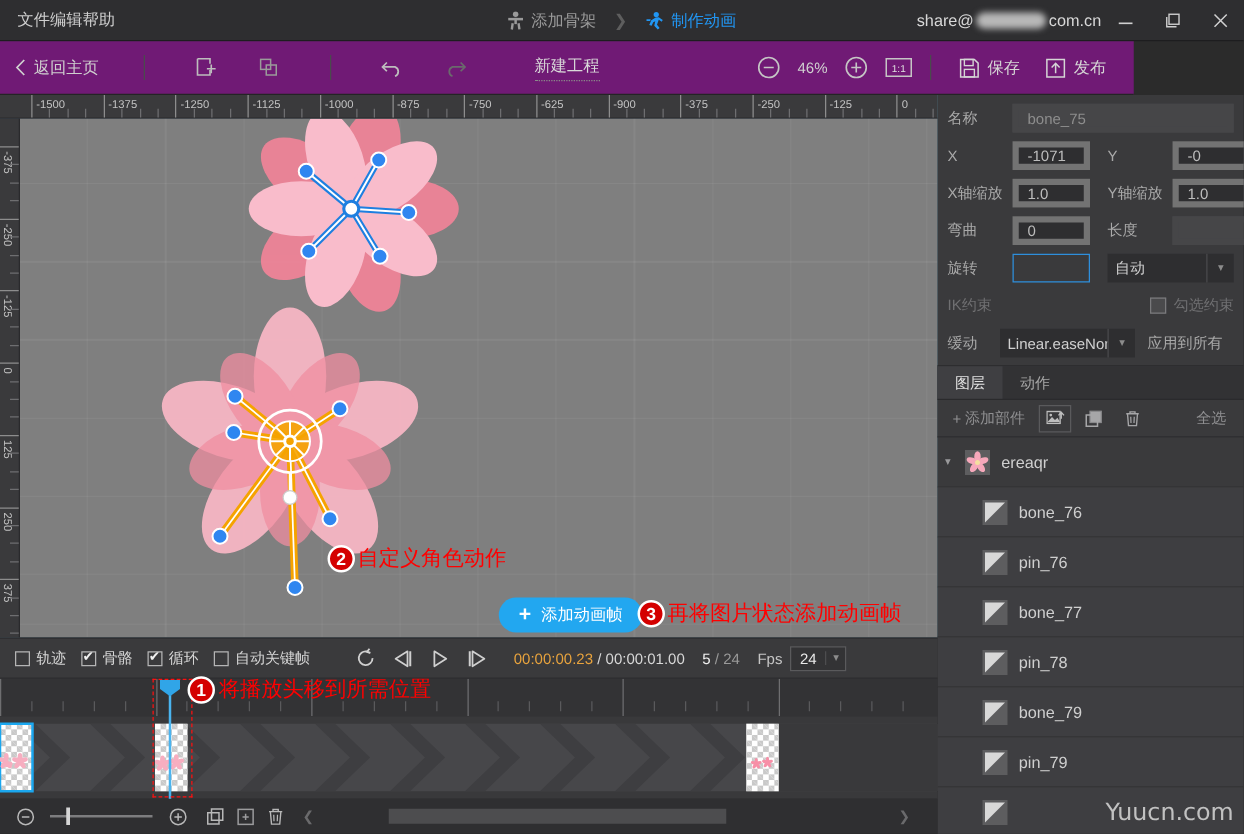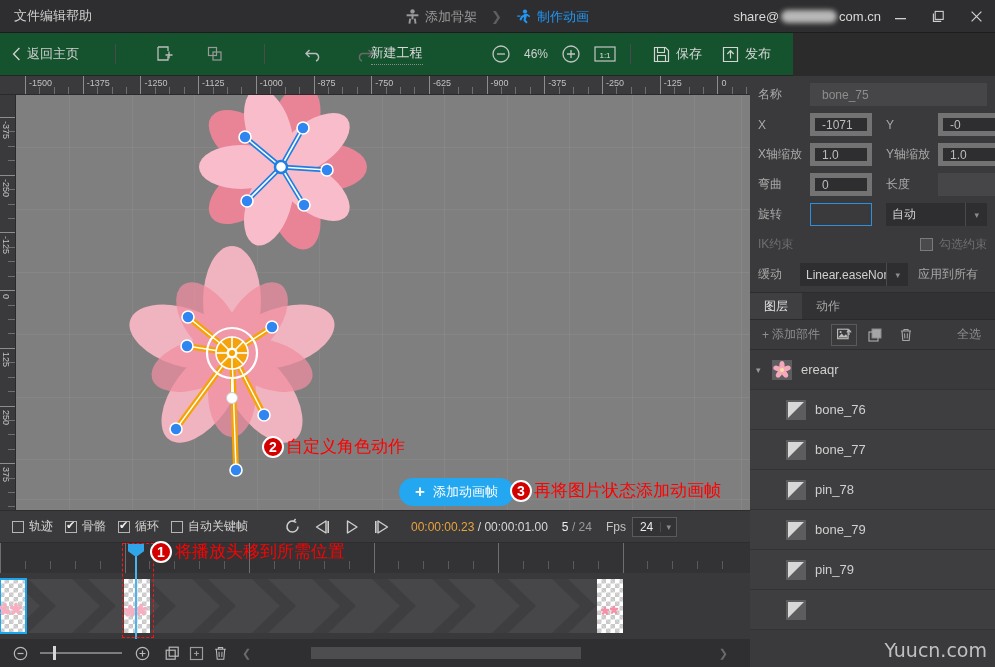--- a/index.html
+++ b/index.html
@@ -40,22 +40,22 @@
     background: #b8b8b8; border-radius: 7px; filter: blur(2.5px);
     vertical-align: middle;
   }
   .winbtn {
     width: 38px; height: 33px; display: flex; align-items: center; justify-content: center;
     color: #d0d0d0; font-size: 14px;
   }
 
   
   .toolbar {
-    position: absolute; left: 0; top: 33px; width: 793px; height: 43px;
-    background: #14532d; display: flex; align-items: center;
+    position: absolute; left: 0; top: 33px; width: 907px; height: 43px;
+    background: #701a75; display: flex; align-items: center;
     border-bottom: 1px solid #242426;
     gap: 24px;
   }
   .tool-back { display: flex; align-items: center; gap: 6px; padding-left: 12px; font-size: 13px; color: #cfcfcf; }
   .vdiv { width: 1px; height: 20px; background: #4a4a4d; margin: 0 12px; }
   .ticon { width: 26px; height: 26px; display: flex; align-items: center; justify-content: center; color: #bdbdbd; }
   .ticon.dim { color: #6a6a6c; }
   .proj-title {
     position: absolute; left: 50%; transform: translateX(-50%);
     font-size: 13px; color: #d9d9d9; border-bottom: 1px dotted #8a8a8a; padding-bottom: 2px;
@@ -770,20 +770,24 @@
         </span>
         <span class="lname">ereaqr</span>
       </div>
 
       <div class="lrow">
         <span class="thumb bone-thumb indent-sp" style="margin-left:30px;"></span>
         <span class="lname">bone_76</span>
       </div>
       <div class="lrow">
         <span class="thumb bone-thumb" style="margin-left:30px;"></span>
+        <span class="lname">pin_76</span>
+      </div>
+      <div class="lrow">
+        <span class="thumb bone-thumb" style="margin-left:30px;"></span>
         <span class="lname">bone_77</span>
       </div>
       <div class="lrow">
         <span class="thumb bone-thumb" style="margin-left:30px;"></span>
         <span class="lname">pin_78</span>
       </div>
       <div class="lrow">
         <span class="thumb bone-thumb" style="margin-left:30px;"></span>
         <span class="lname">bone_79</span>
       </div>

